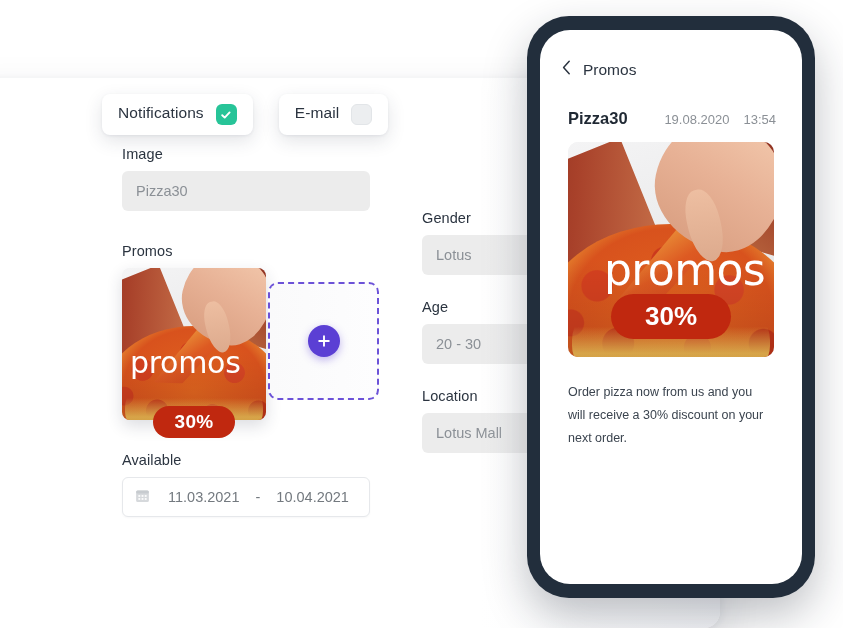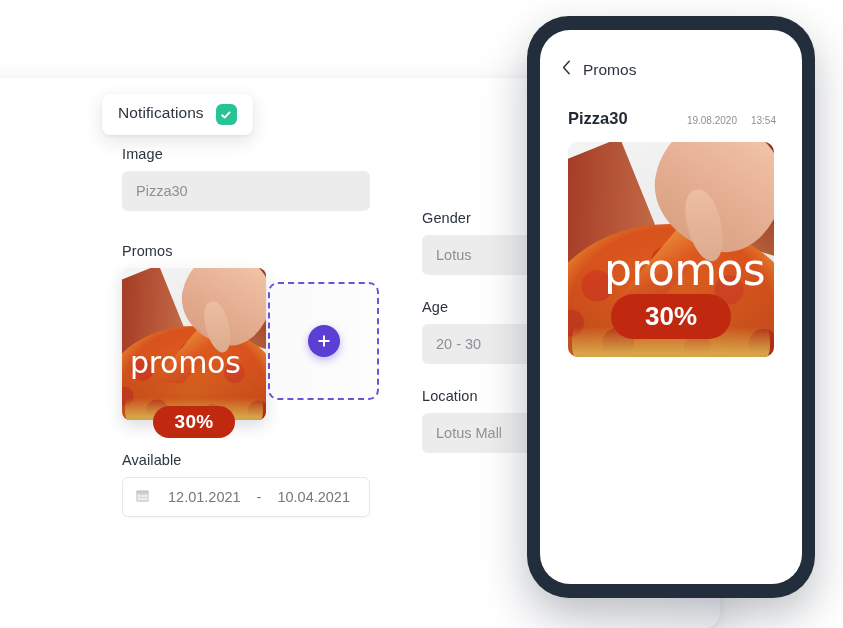--- a/index.html
+++ b/index.html
@@ -177,21 +177,21 @@
   .nav {
     display: flex; align-items: center; gap: 12px;
     padding: 30px 22px 0 22px;
   }
   .nav-title { font-size: 15.5px; color: #2b3440; }
   .p-head {
     display: flex; align-items: baseline; justify-content: space-between;
     padding: 30px 26px 0 28px;
   }
   .p-title { font-size: 16.5px; font-weight: bold; color: #1f2833; }
-  .p-meta { font-size: 10px; color: #8b9096; display: flex; gap: 14px; }
+  .p-meta { font-size: 13px; color: #8b9096; display: flex; gap: 14px; }
   .p-image {
     position: relative; margin: 14px 28px 0 28px;
     height: 215px; border-radius: 10px; overflow: visible;
   }
   .p-image .thumb-clip { border-radius: 10px; }
   .p-promos {
     position: absolute; left: 36px; bottom: 62px;
     color: #fff; font-size: 44px; letter-spacing: -.6px;
     font-family: "DejaVu Sans", sans-serif;
   }
@@ -216,20 +216,24 @@
   <div class="panel">
 
     <div class="tabs">
       <div class="tab">
         <span class="tab-label">Notifications</span>
         <span class="badge-on">
           <svg width="12" height="12" viewBox="0 0 12 12">
               <path d="M2.2 6.2 L4.7 8.6 L9.6 3.4" stroke="#fff" stroke-width="1.9" fill="none" stroke-linecap="round" stroke-linejoin="round"></path>
             </svg>
         </span>
+      </div>
+      <div class="tab">
+        <span class="tab-label">E-mail</span>
+        <span class="badge-off"></span>
       </div>
     </div>
 
     <div class="col-left">
 
       <div class="field-label">Image</div>
       <div class="input-grey">
         <span>Pizza30</span>
       </div>
 
@@ -277,21 +281,21 @@
             <rect x="1.2" y="2.6" width="13.6" height="12.2" rx="1.6" fill="#d6d9dc"></rect>
             <rect x="1.2" y="2.6" width="13.6" height="3.2" rx="1.6" fill="#c7cbcf"></rect>
             <rect x="3.6" y="7.6" width="2" height="1.8" fill="#fff"></rect>
             <rect x="7" y="7.6" width="2" height="1.8" fill="#fff"></rect>
             <rect x="10.4" y="7.6" width="2" height="1.8" fill="#fff"></rect>
             <rect x="3.6" y="10.8" width="2" height="1.8" fill="#fff"></rect>
             <rect x="7" y="10.8" width="2" height="1.8" fill="#fff"></rect>
             <rect x="10.4" y="10.8" width="2" height="1.8" fill="#fff"></rect>
           </svg>
         </span>
-        <span style="margin-left:8px">12.01.2021</span>
+        <span style="margin-left:8px">11.03.2021</span>
         <span style="margin:0 6px">-</span>
         <span>10.04.2021</span>
       </div>
 
     </div>
 
     <div class="col-right">
 
       <div class="field-label">Gender</div>
       <div class="input-grey">
@@ -350,17 +354,18 @@
             <div class="pz-finger"></div>
             <div class="pz-shade"></div>
           </div>
           <div class="p-promos">promos</div>
           <div class="p-pill-wrap">
             <div class="p-pill">30%</div>
           </div>
         </div>
       </div>
 
+      <div class="p-body">Order pizza now from us and you will receive a 30% discount on your next order.</div>
 
     </div>
   </div>
 
 </div>
 
 </body></html>

